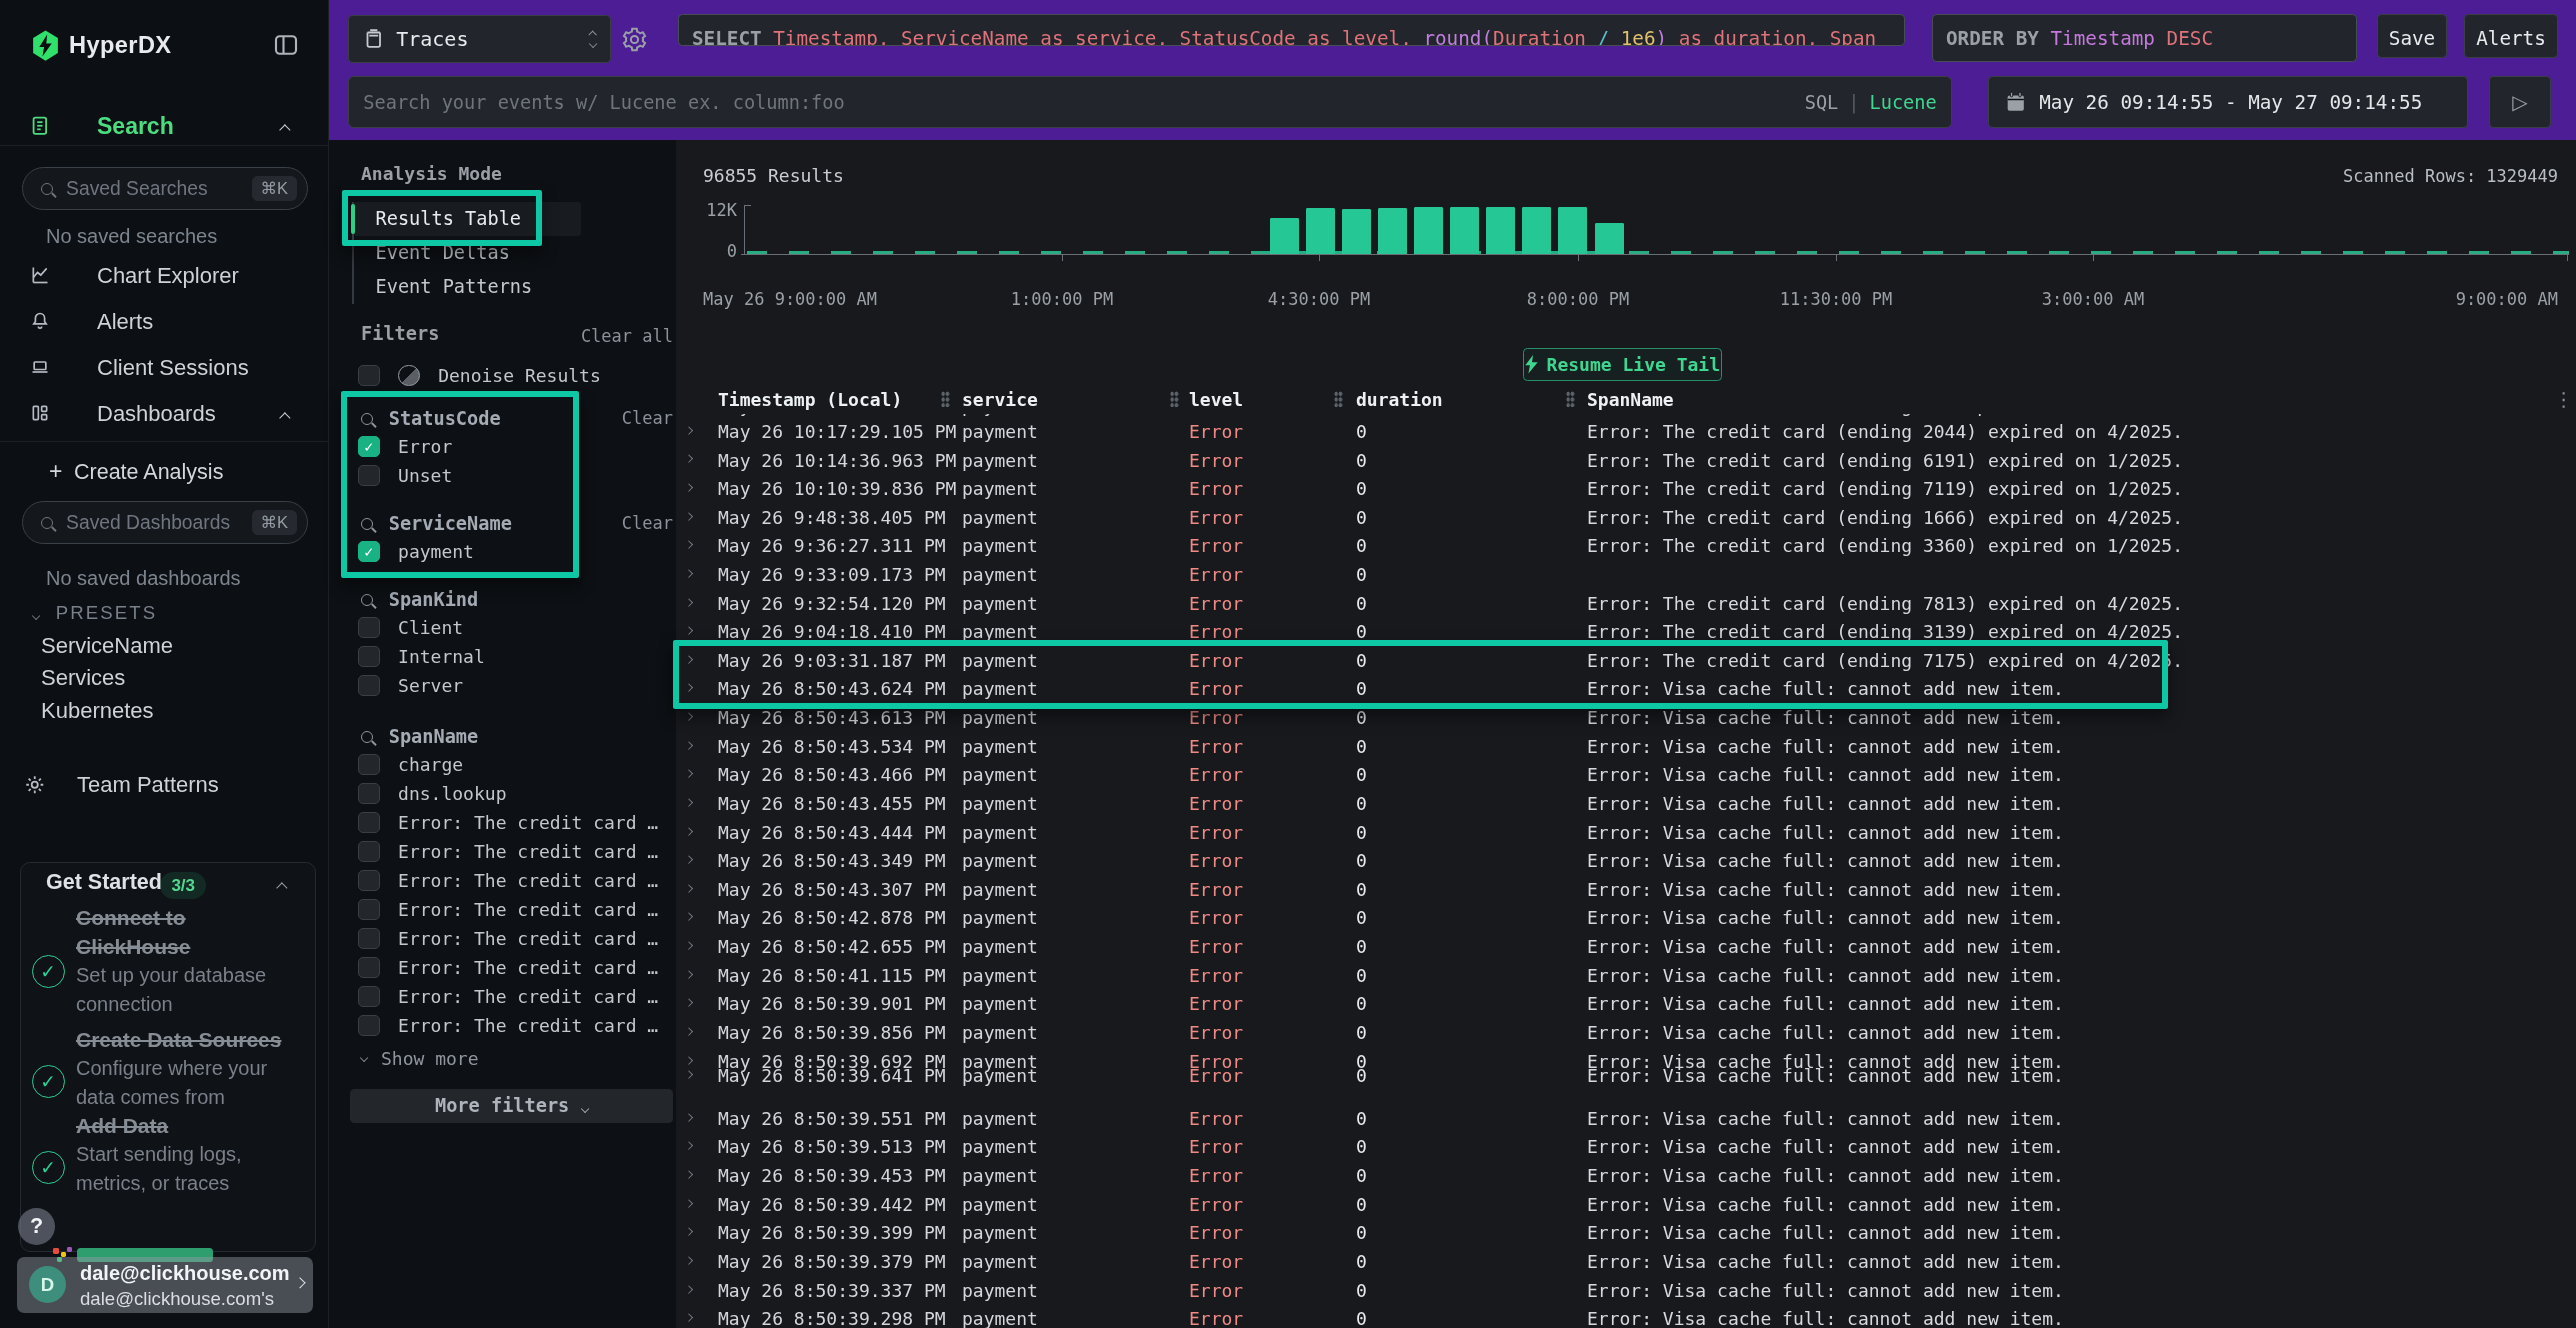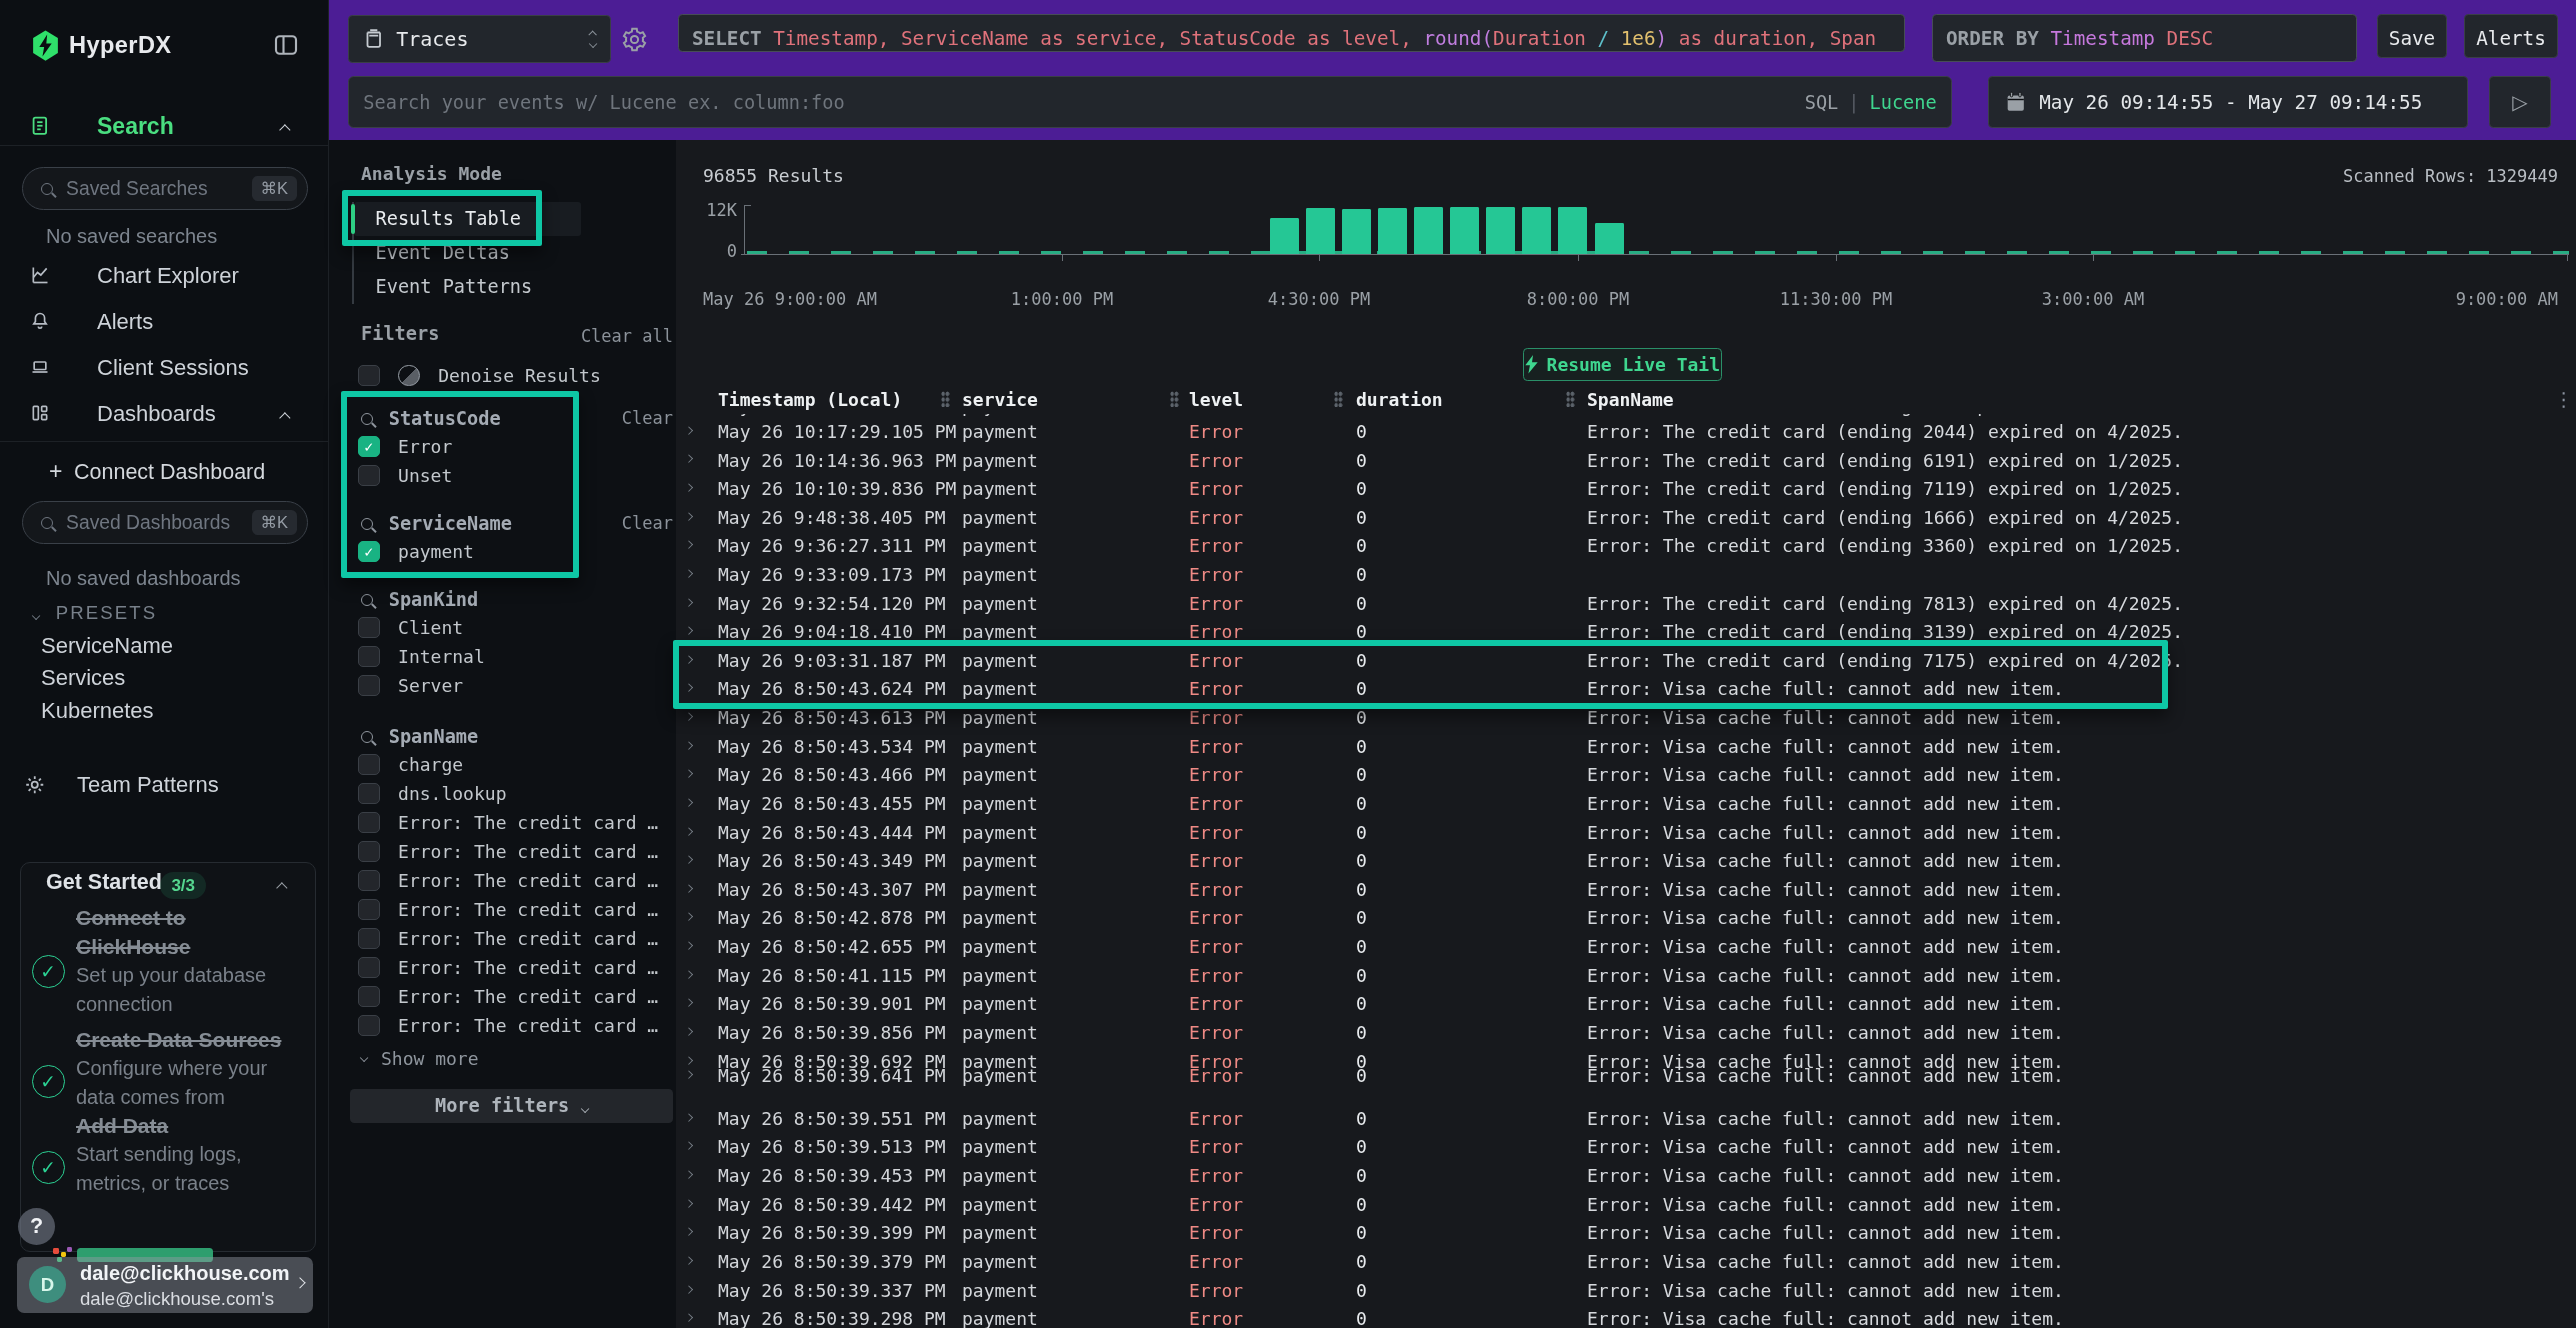--- a/index.html
+++ b/index.html
@@ -15,21 +15,21 @@
   .cv-up{transform:rotate(135deg)}
   .cv-right{transform:rotate(-135deg)}
   .cv-sm{width:5.7px;height:5.7px;border-width:1.4px}
 
   
   .box{background:#22262c;border:0.7px solid #3a3f46;border-radius:4.3px}
   .src-select{left:348px;top:15px;width:263px;height:48px;display:flex;align-items:center;gap:11.4px;padding:0 14.3px;font-size:20px}
   .src-select svg{flex:0 0 auto}
   .updown{margin-left:auto;display:flex;flex-direction:column;gap:3.6px;color:#8b929a}
   .gearbtn{left:621px;top:26px;width:29px;height:29px;color:#9aa0a6}
-  .sqlbox{left:678px;top:13.6px;width:1227px;height:38px;line-height:47px;padding:0 13px;font-size:19.3px;white-space:nowrap;overflow:hidden;border-color:#474d55}
+  .sqlbox{left:678px;top:13.6px;width:1227px;height:32px;line-height:47px;padding:0 13px;font-size:19.3px;white-space:nowrap;overflow:hidden;border-color:#474d55}
   .obbox{left:1932px;top:13.6px;width:425px;height:48px;line-height:47px;padding:0 13px;font-size:19.3px;white-space:nowrap;overflow:hidden;border-color:#474d55}
   .tok-kw{color:#9aa0a6;font-weight:bold}
   .tok-f{color:#e0727b}
   .tok-fn{color:#c17ee0}
   .tok-op{color:#5ec1cc}
   .tok-num{color:#e2c06e}
   .tok-ts{color:#c678dd}
   .btn{height:44px;top:13.6px;line-height:47px;text-align:center;font-size:19.3px;color:#e8eaed}
   .btn-save{left:2377px;width:70px}
   .btn-alerts{left:2464px;width:94px}
@@ -219,21 +219,21 @@
           </svg>
       </span>
         <span class="lbl">Dashboards</span>
       <span class="side-chev"><i class="cv cv-up"></i></span>
     </div>
 
     <div class="sdiv abs" style="top:441px"></div>
 
     <div class="plus-item abs" style="top:458px">
       <span class="pl">+</span>
-      <span class="lbl">Connect Dashboard</span>
+      <span class="lbl">Create Analysis</span>
     </div>
 
     <div class="pill abs" style="top:501px">
       <span class="mag"></span>
       <span>Saved Dashboards</span>
       <span class="kbd">⌘K</span>
     </div>
     <div class="nosaved abs" style="top:567px">No saved dashboards</div>
 
     <div class="presets-h abs" style="top:602px"><i class="cv cv-down cv-sm"></i><span>PRESETS</span></div>

